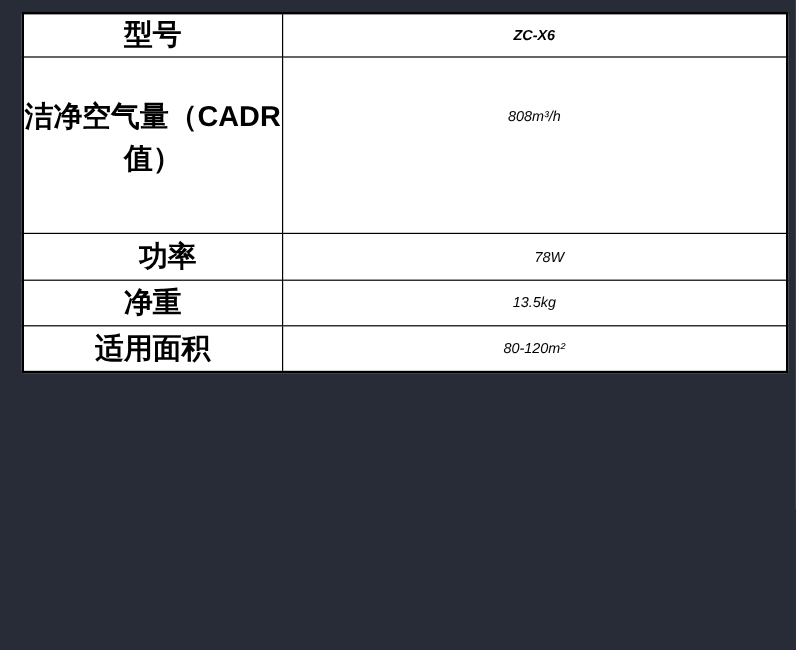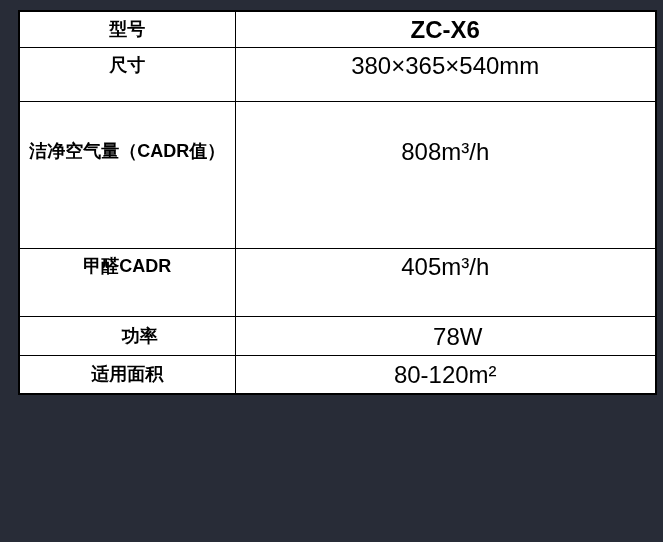--- a/index.html
+++ b/index.html
@@ -29,25 +29,26 @@
     border: 1px solid #000000;
     text-align: center;
     vertical-align: middle;
     padding: 0;
     color: #000000;
     line-height: 35px;
     overflow: hidden;
   }
   td.label-cell {
     font-weight: bold;
-    font-size: 18px;
+    font-size: 24px;
   }
   td.value-cell {
-    font-size: 24px;
+    font-size: 12px;
     font-weight: normal;
+    font-style: italic;
   }
   tr.header-row td.value-cell {
     font-weight: bold;
   }
   
   tr.r1 td  { height: 34px; }
   tr.r2 td  { height: 53px; vertical-align: top; }
   tr.r3 td  { height: 114px; vertical-align: top; padding-top: 32px; }
   tr.r4 td  { height: 67px; vertical-align: top; }
   tr.r5 td  { height: 38px; }
@@ -64,35 +65,31 @@
   <table class="spec">
     <colgroup>
       <col style="width:216px">
       <col style="width:421px">
     </colgroup>
     <tbody>
       <tr class="r1 header-row">
         <td class="label-cell">型号</td>
         <td class="value-cell">ZC-X6</td>
       </tr>
-      <tr class="r2">
-        <td class="label-cell">尺寸</td>
-        <td class="value-cell">380×365×540mm</td>
-      </tr>
       <tr class="r3">
         <td class="label-cell">洁净空气量（CADR值）</td>
         <td class="value-cell">808m³/h</td>
       </tr>
-      <tr class="r4">
-        <td class="label-cell">甲醛CADR</td>
-        <td class="value-cell">405m³/h</td>
-      </tr>
       <tr class="r6">
         <td class="label-cell">功率</td>
         <td class="value-cell">78W</td>
+      </tr>
+      <tr class="r9">
+        <td class="label-cell">净重</td>
+        <td class="value-cell">13.5kg</td>
       </tr>
       <tr class="r10">
         <td class="label-cell">适用面积</td>
         <td class="value-cell">80-120m²</td>
       </tr>
     </tbody>
   </table>
 </div>
 
 </body></html>

